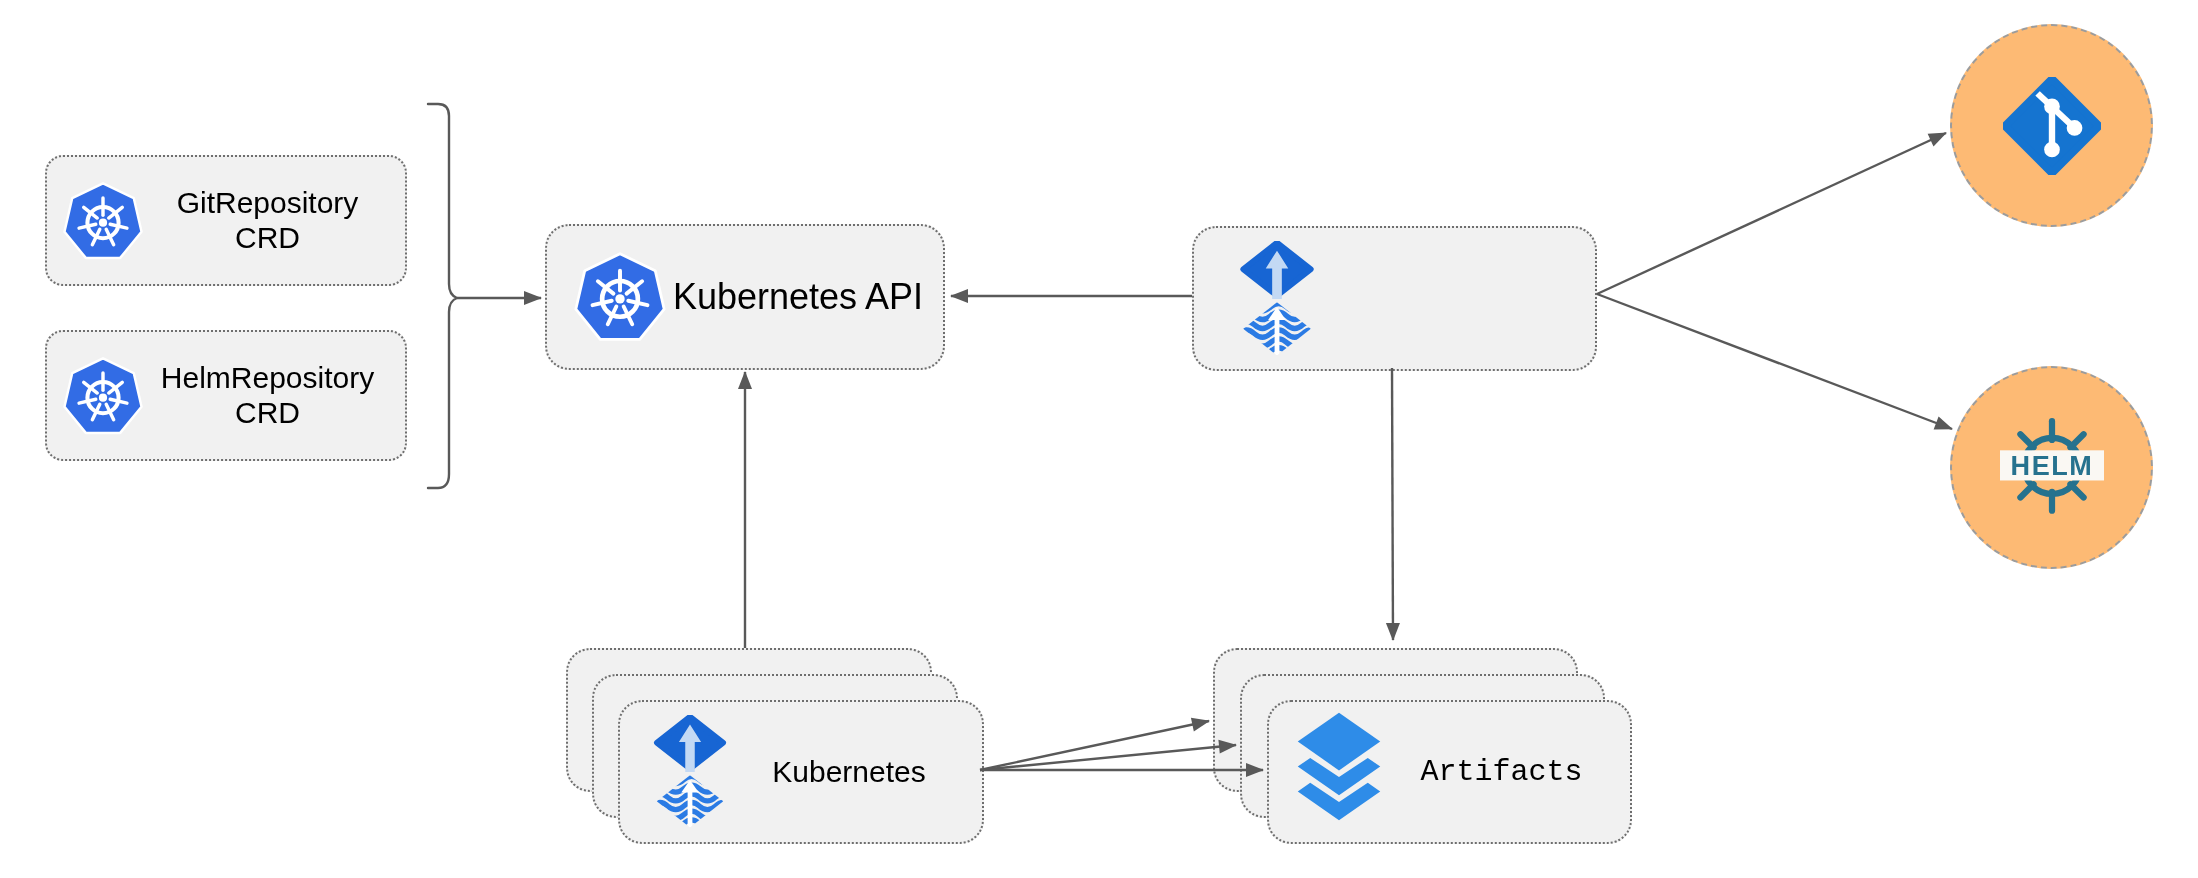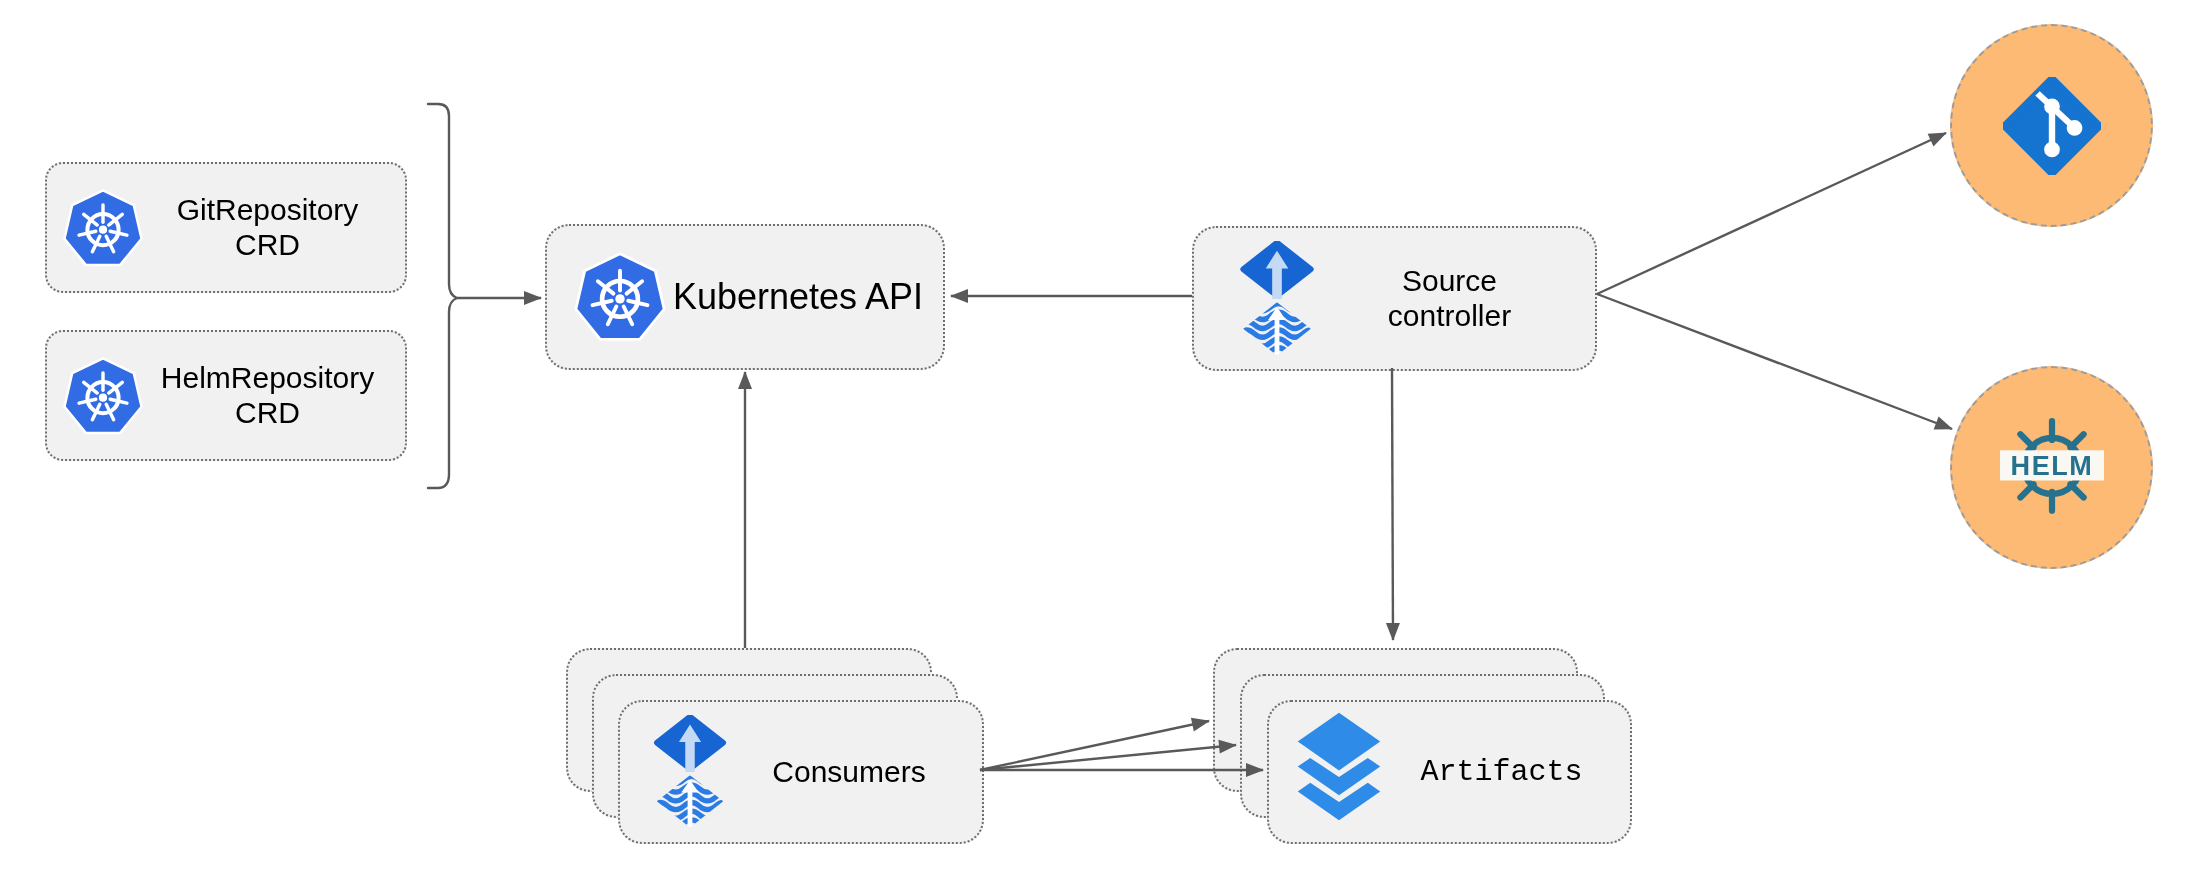--- a/index.html
+++ b/index.html
@@ -35,21 +35,21 @@
     z-index:1;
   }
   #connectors{
     position:absolute;left:0;top:0;width:2198px;height:878px;
     z-index:10;pointer-events:none;
   }
 </style>
 </head>
 <body>
 
-<div class="node" style="left:45px;top:155px;width:358px;height:127px;border-radius:18px;margin-top:7px;">
+<div class="node" style="left:45px;top:155px;width:358px;height:127px;border-radius:18px;">
   <span class="icon" style="width:82px;height:86px;margin-left:15px;">
     <svg viewBox="0 0 100 104" width="82" height="86">
       <polygon points="50,6 87.5,24 97,65 71,97 29,97 3,65 12.5,24" fill="#326ce5" stroke="#ffffff" stroke-width="3" stroke-linejoin="round"></polygon>
       <g stroke="#ffffff" stroke-width="4.2" stroke-linecap="round" fill="none">
         <circle cx="50" cy="54" r="19" stroke-width="5"></circle>
         <line x1="50" y1="45" x2="50" y2="24"></line>
         <line x1="57" y1="48.4" x2="73.5" y2="35.3"></line>
         <line x1="58.8" y1="56" x2="79.2" y2="60.7"></line>
         <line x1="53.9" y1="62.1" x2="63" y2="81"></line>
         <line x1="46.1" y1="62.1" x2="37" y2="81"></line>
@@ -121,22 +121,20 @@
           <path d="M2,104 q10,-9 20,0 t20,0 t20,0 t20,0 t20,0"></path>
           <path d="M2,115 q10,-9 20,0 t20,0 t20,0 t20,0 t20,0"></path>
           <path d="M2,126 q10,-9 20,0 t20,0 t20,0 t20,0 t20,0"></path>
           <path d="M2,137 q10,-9 20,0 t20,0 t20,0 t20,0 t20,0"></path>
         </g>
         <line x1="50" y1="142" x2="50" y2="92" stroke="#ffffff" stroke-width="6"></line>
         <path d="M50,82 L61,98 L39,98 Z" fill="#ffffff"></path>
       </g>
     </svg>
   </span>
-  <span class="label" style="font-size:30px;">Source
-controller</span>
 </div>
 
 <div class="stack-box" style="left:566px;top:648px;width:362px;height:140px;"></div>
 <div class="stack-box" style="left:592px;top:674px;width:362px;height:140px;"></div>
 <div class="node" style="left:618px;top:700px;width:362px;height:140px;border-radius:24px;">
   <span class="icon" style="width:80px;height:114px;margin-left:30px;">
     <svg viewBox="0 0 100 144" width="80" height="114">
       <defs>
         <clipPath id="fluxwaves2">
             <path d="M50,76 L92,109 L50,142 L8,109 Z"></path>
@@ -151,21 +149,21 @@
           <path d="M2,104 q10,-9 20,0 t20,0 t20,0 t20,0 t20,0"></path>
           <path d="M2,115 q10,-9 20,0 t20,0 t20,0 t20,0 t20,0"></path>
           <path d="M2,126 q10,-9 20,0 t20,0 t20,0 t20,0 t20,0"></path>
           <path d="M2,137 q10,-9 20,0 t20,0 t20,0 t20,0 t20,0"></path>
         </g>
         <line x1="50" y1="142" x2="50" y2="92" stroke="#ffffff" stroke-width="6"></line>
         <path d="M50,82 L61,98 L39,98 Z" fill="#ffffff"></path>
       </g>
     </svg>
   </span>
-  <span class="label" style="font-size:30px;">Consumers</span>
+  <span class="label" style="font-size:30px;">Kubernetes</span>
 </div>
 
 <div class="stack-box" style="left:1213px;top:648px;width:361px;height:140px;"></div>
 <div class="stack-box" style="left:1240px;top:674px;width:361px;height:140px;"></div>
 <div class="node" style="left:1267px;top:700px;width:361px;height:140px;border-radius:24px;font-family:Liberation Mono, monospace;">
   <span class="icon" style="width:96px;height:98px;margin-left:22px;">
     <svg viewBox="0 0 100 122" width="96" height="117" style="margin-top:-10px;">
       <path d="M50,4 L93,34 L50,64 L7,34 Z" fill="#2e8ce8"></path>
       <path d="M7,60 L20,51 L50,71 L80,51 L93,60 L50,90 Z" fill="#2e8ce8"></path>
       <path d="M7,86 L20,77 L50,97 L80,77 L93,86 L50,116 Z" fill="#2e8ce8"></path>

